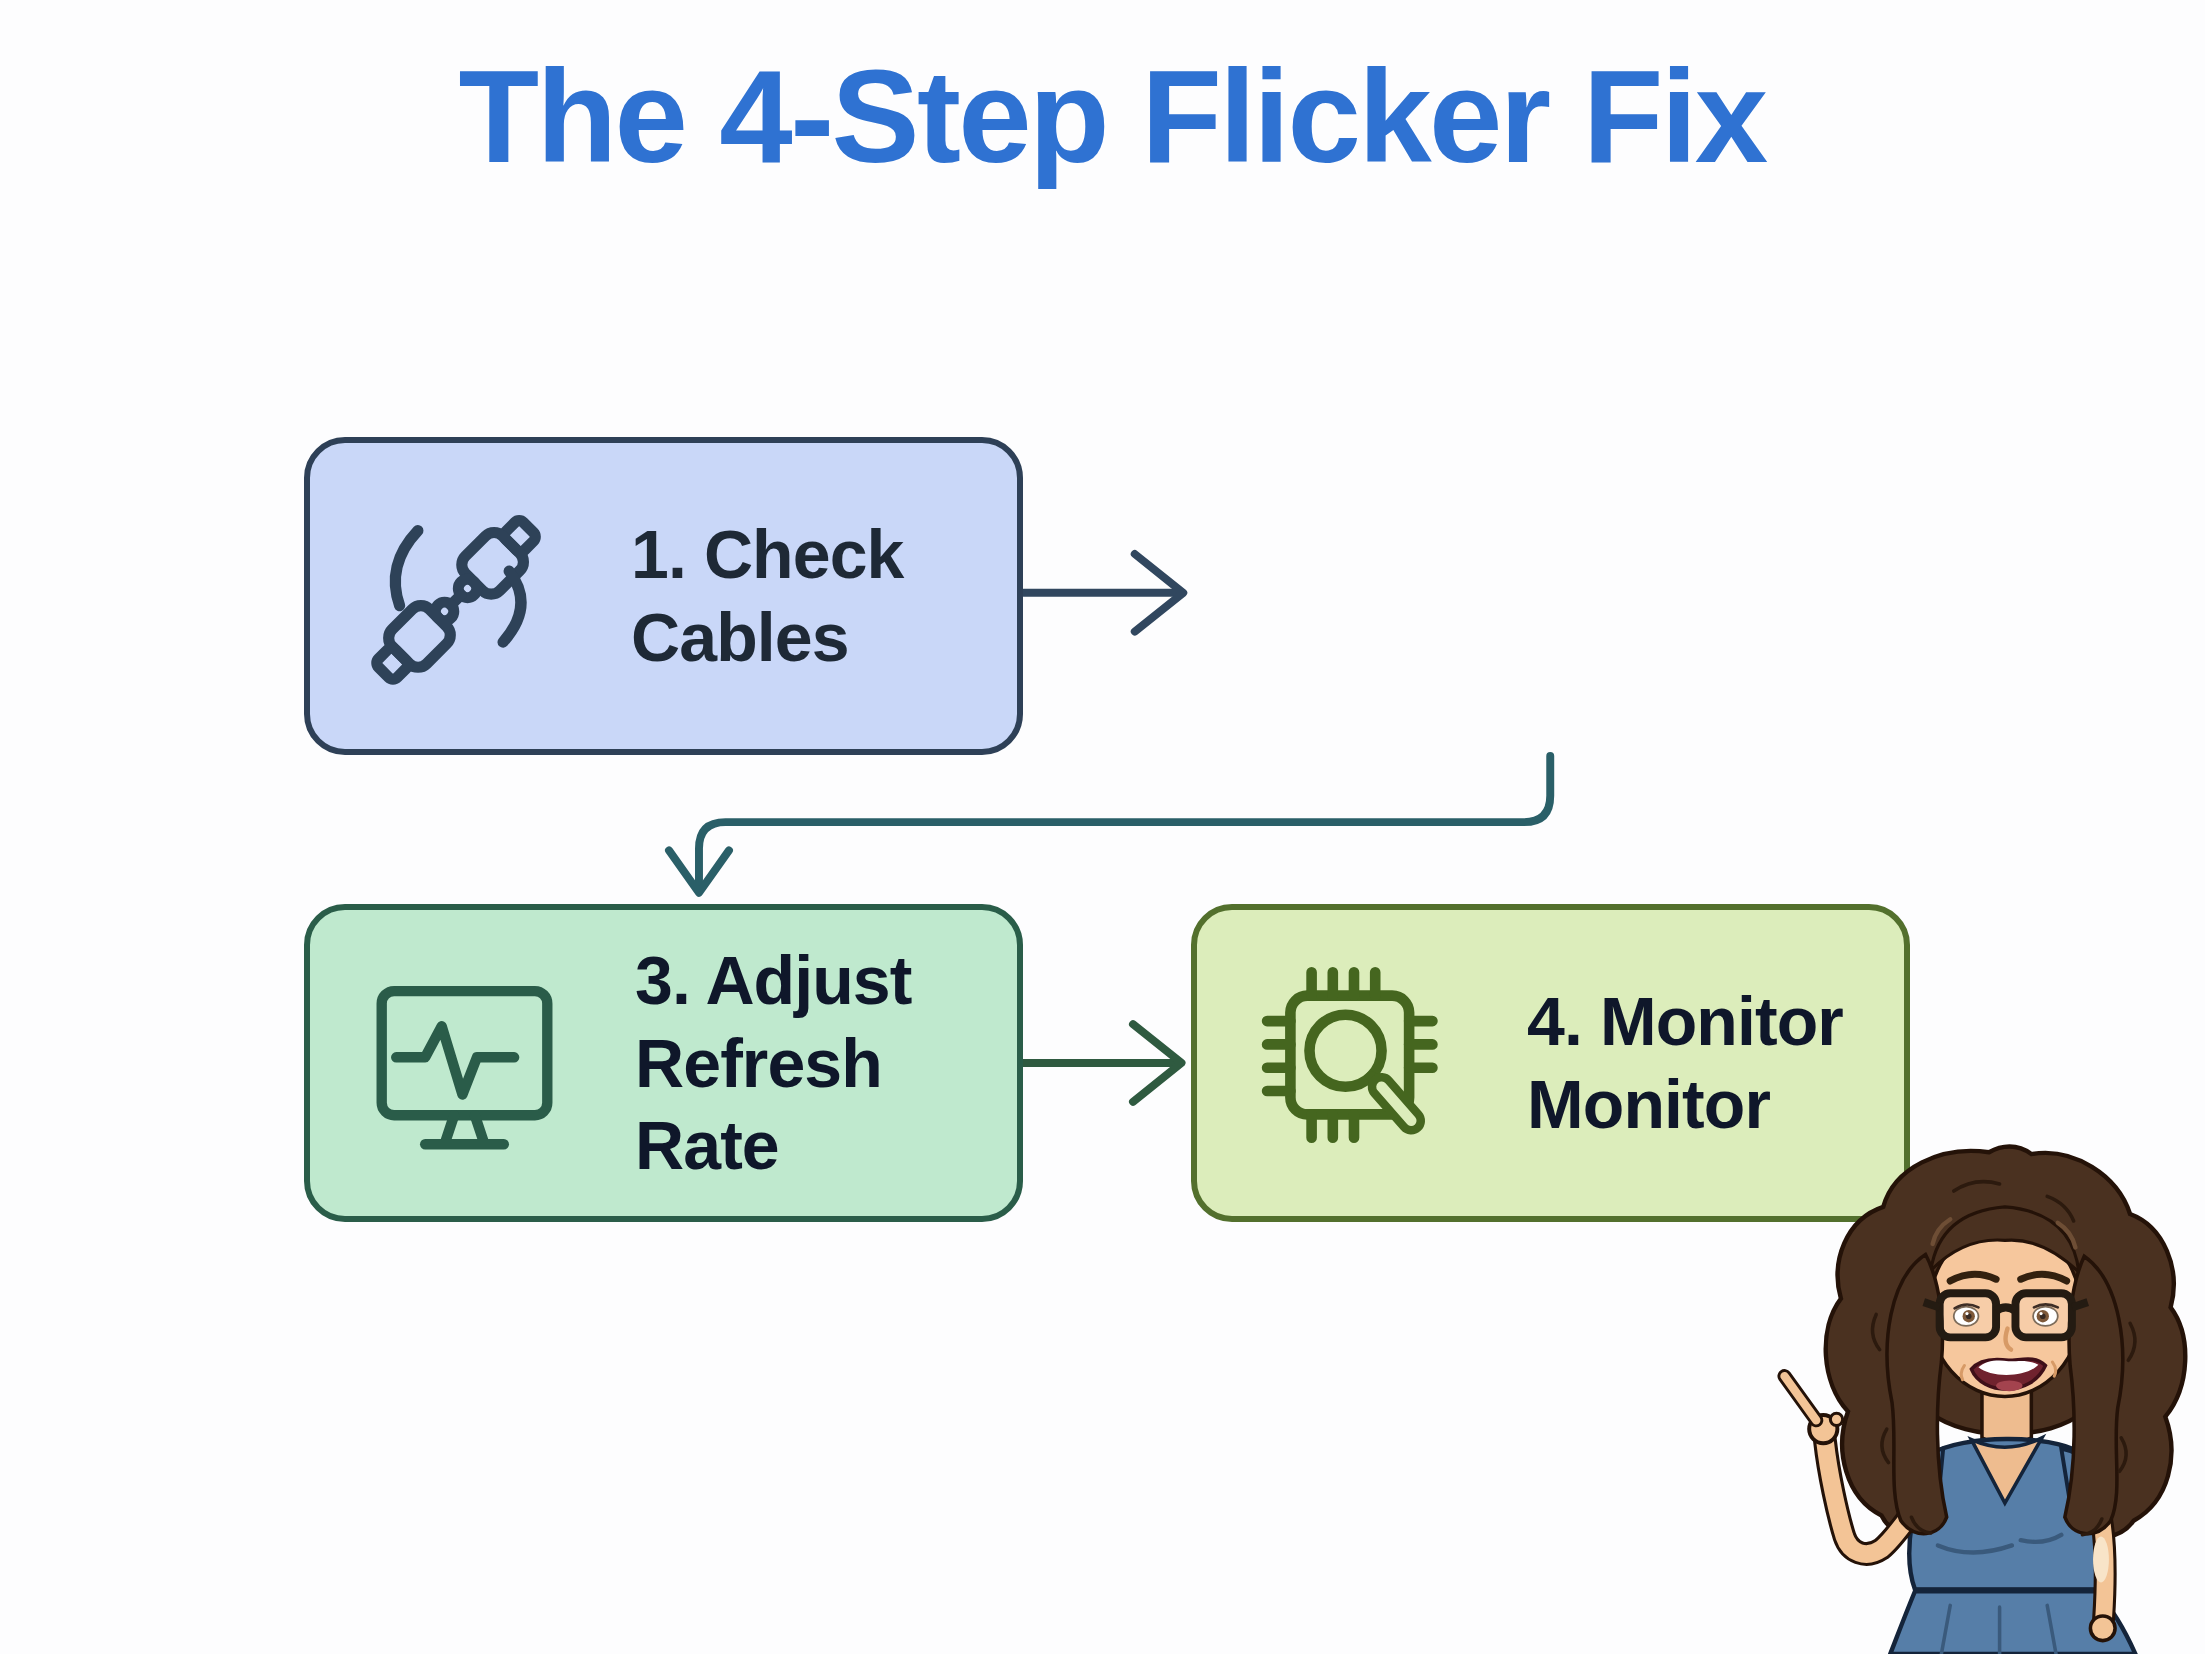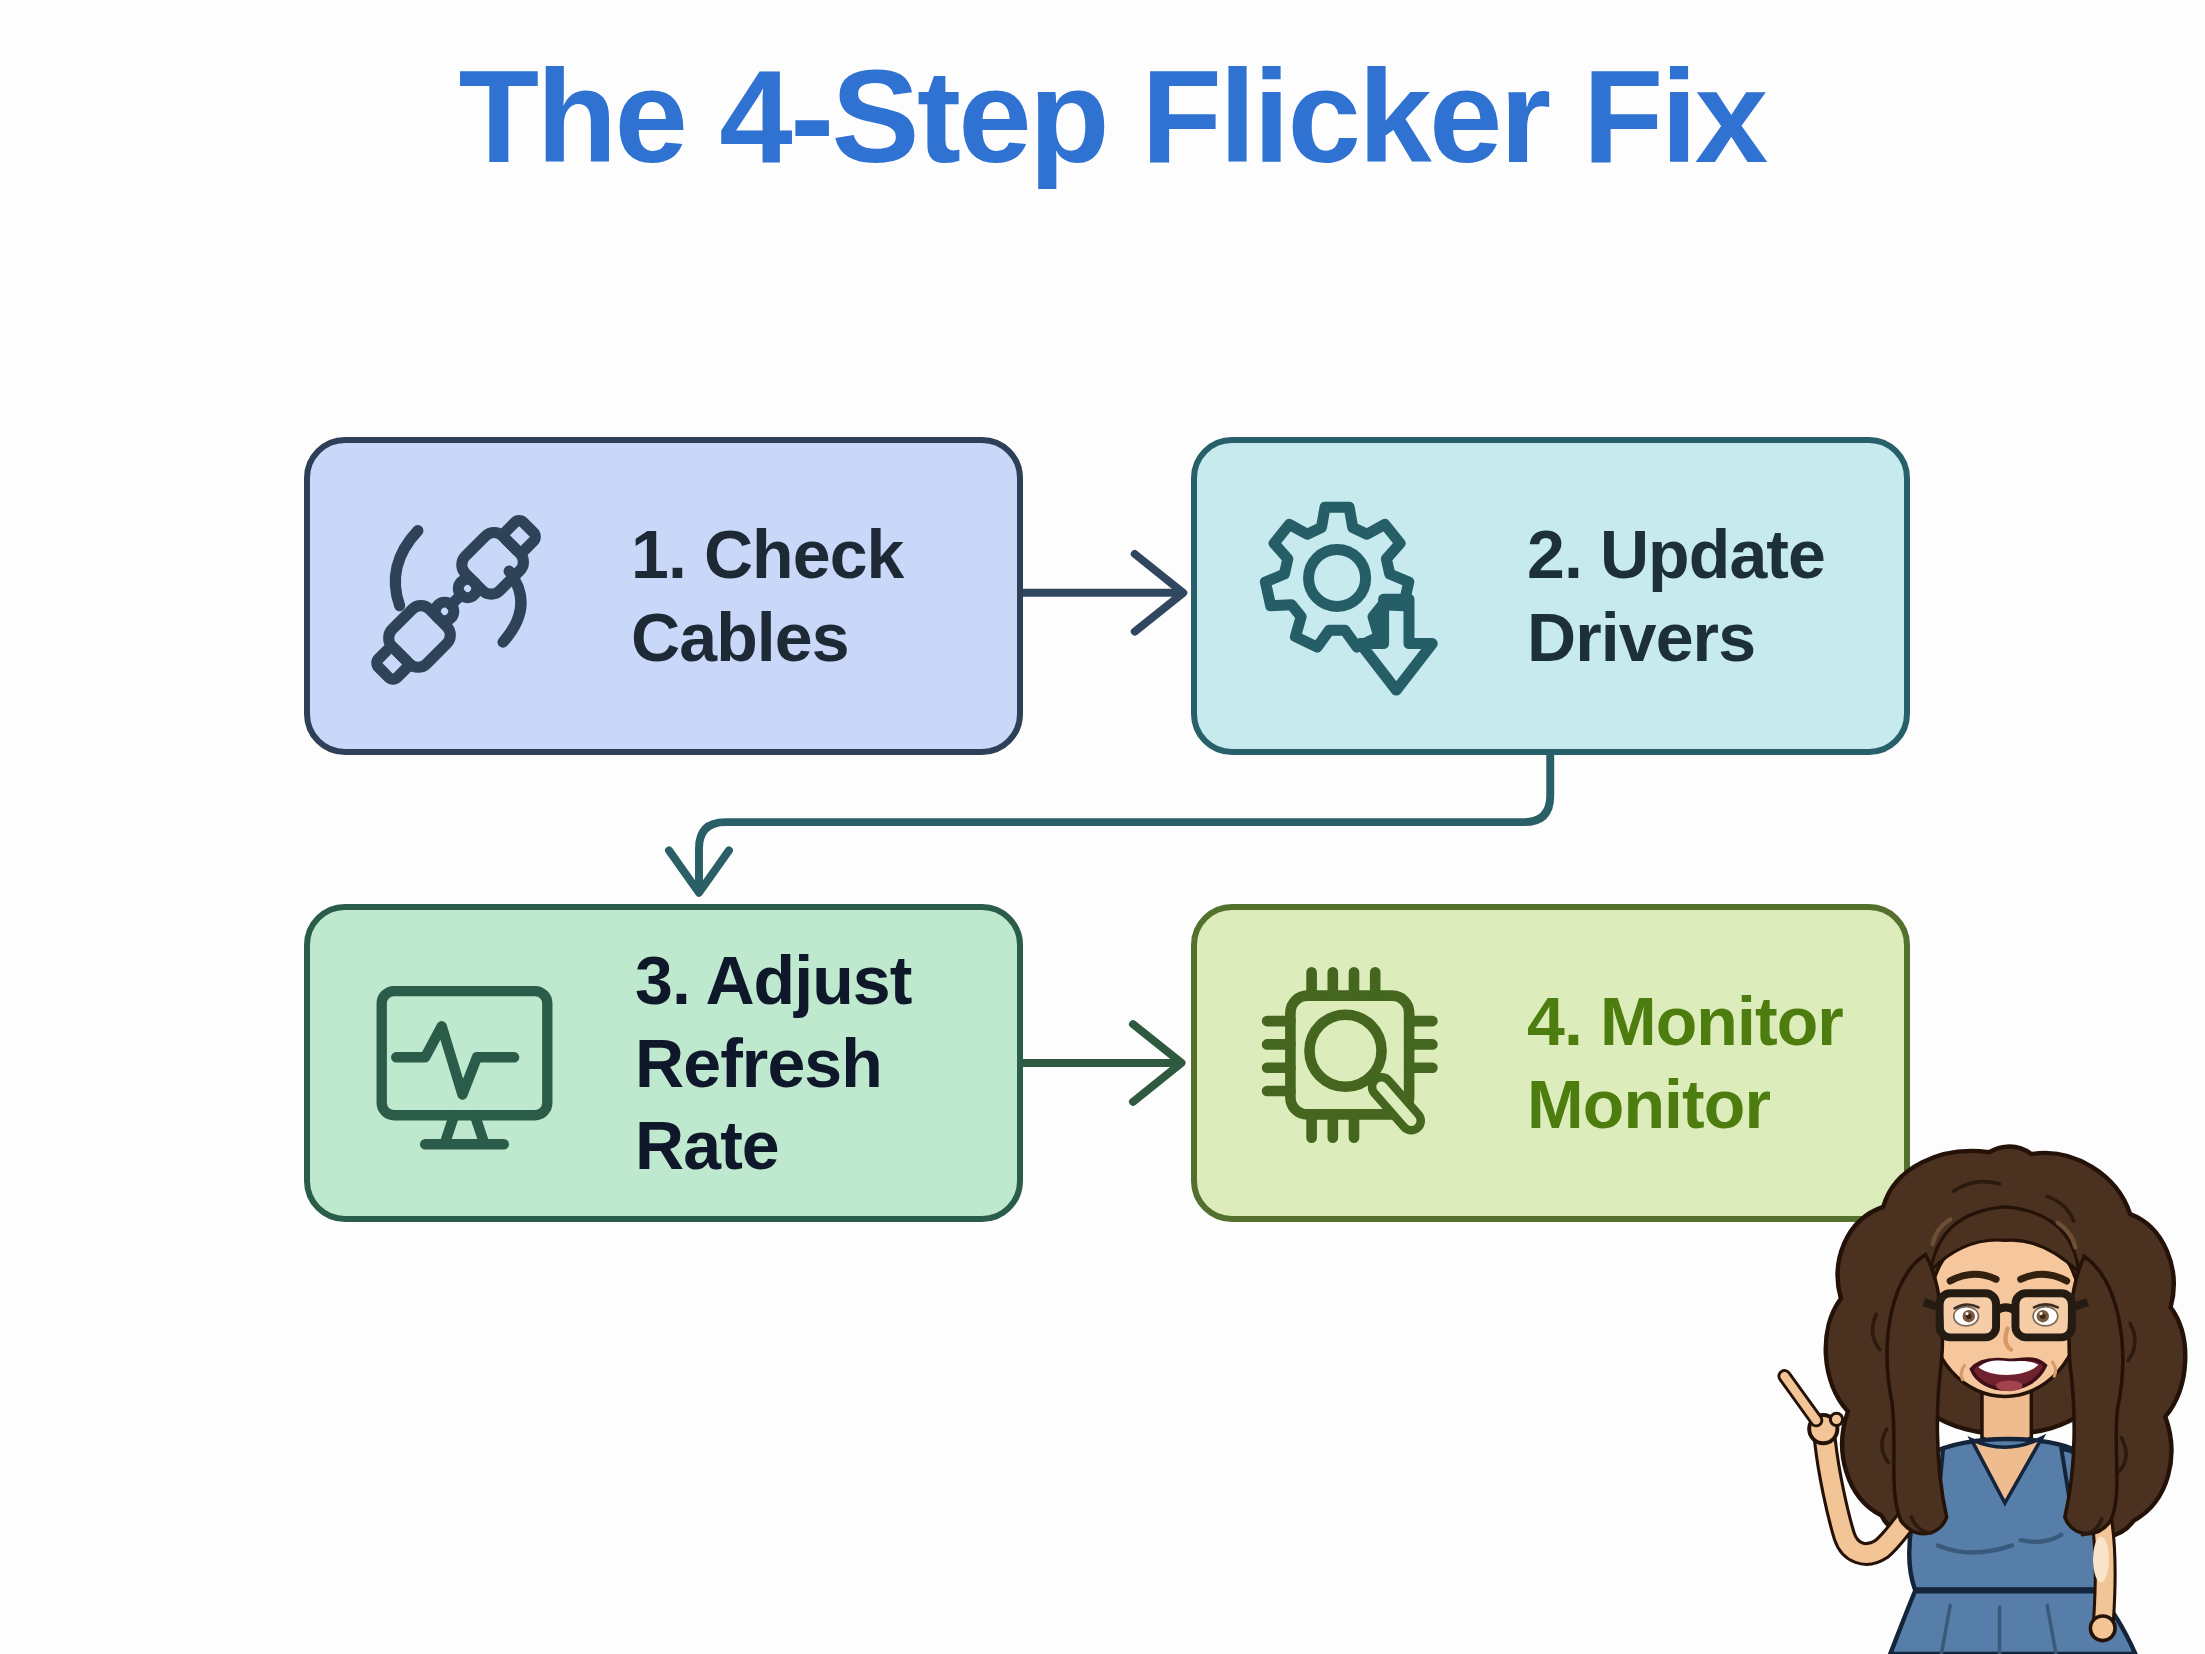--- a/index.html
+++ b/index.html
@@ -63,50 +63,37 @@
         <path d="M 28 21 Q 12 38 19 58"></path>
         <path d="M 73 41 Q 86 58 70 76"></path>
       </g>
     </svg>
     <div class="label">
       <span>1. Check</span>
       <span>Cables</span>
     </div>
   </div>
 
-  <div class="step" id="step2" style="background: rgb(198, 234, 238); border-color: rgb(39, 96, 106); color: rgb(29, 47, 56);">
-    <svg class="icon" width="212" height="222" viewBox="0 0 100 105" style="color:#255e66">
-      <g stroke="currentColor" stroke-width="5.2" fill="none" stroke-linecap="round" stroke-linejoin="round">
-        <path d="M34.6 20.1 L36.3 10.5 L47.7 10.5 L49.4 20.1 L56.1 23.3 L64.6 18.6 L71.8 27.6 L65.3 34.9 L66.9 42.1 L75.9 45.9 L73.4 57.1 L63.6 56.6 L59 62.3 L61.7 71.7 L51.4 76.7 L45.7 68.7 L38.3 68.7 L32.6 76.7 L22.3 71.7 L25 62.3 L20.4 56.6 L10.6 57.1 L8.1 45.9 L17.1 42.1 L18.7 34.9 L12.2 27.6 L19.4 18.6 L27.9 23.3 Z"></path>
-        <circle cx="42" cy="44" r="13.5"></circle>
-        <path d="M 64 54 L 76 54 L 76 75 L 87 75 L 70 97 L 53 75 L 64 75 Z"></path>
-      </g>
-    </svg>
-    <div class="label">
-      <span>2. Update</span>
-      <span>Drivers</span>
-    </div>
-  </div>
 
   <div class="step" id="step3" style="background: rgb(191, 233, 206); border-color: rgb(42, 93, 73); color: #0f172a;">
     <svg class="icon" width="207" height="187" viewBox="0 0 100 90" style="color:#2a5c49">
       <g stroke="currentColor" stroke-width="5" fill="none" stroke-linecap="round" stroke-linejoin="round">
         <rect x="10" y="10" width="80" height="60" rx="6"></rect>
         <path d="M 17 42 H 31 L 39 27 L 49 60 L 56 42 H 74"></path>
         <path d="M 45 70 L 41 82 M 55 70 L 59 82"></path>
         <path d="M 31 84 H 69"></path>
       </g>
     </svg>
     <div class="label">
       <span>3. Adjust</span>
       <span>Refresh Rate</span>
     </div>
   </div>
 
-  <div class="step" id="step4" style="background: rgb(220, 237, 187); border-color: rgb(83, 112, 45); color: #4d7c0f;">
+  <div class="step" id="step4" style="background: rgb(220, 237, 187); border-color: rgb(83, 112, 45); color: #0f172a;">
     <svg class="icon" width="212" height="221" viewBox="0 0 100 104" style="color:#45661f">
       <g stroke="currentColor" stroke-width="5" fill="none" stroke-linecap="round" stroke-linejoin="round">
         <rect x="20" y="20" width="56" height="56" rx="8"></rect>
         <path d="M 30 20 V 9 M 40 20 V 9 M 50 20 V 9 M 60 20 V 9"></path>
         <path d="M 20 32 H 9 M 20 43 H 9 M 20 54 H 9 M 20 65 H 9"></path>
         <path d="M 76 32 H 87 M 76 43 H 87 M 76 54 H 87"></path>
         <path d="M 30 76 V 87 M 40 76 V 87 M 50 76 V 87"></path>
         <circle cx="46" cy="46" r="17"></circle>
         <path d="M 58 58 L 61 61"></path>
       </g>

